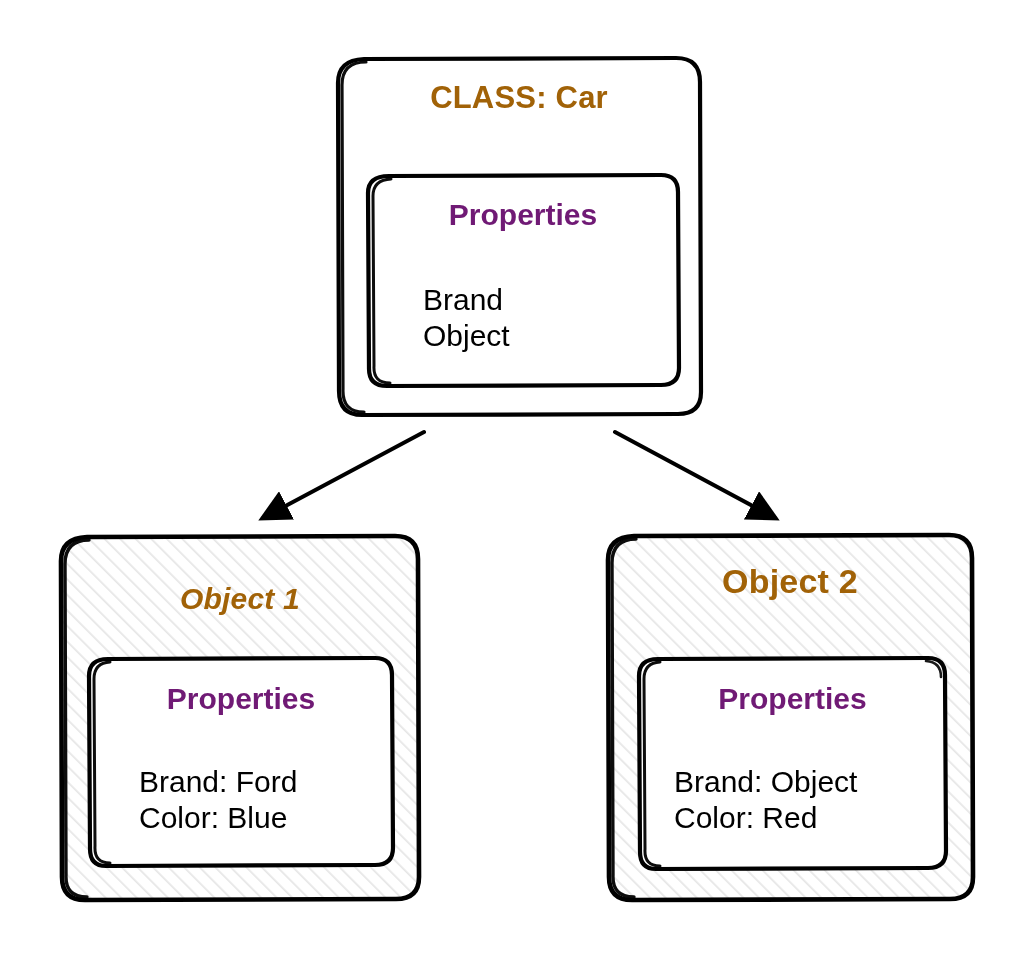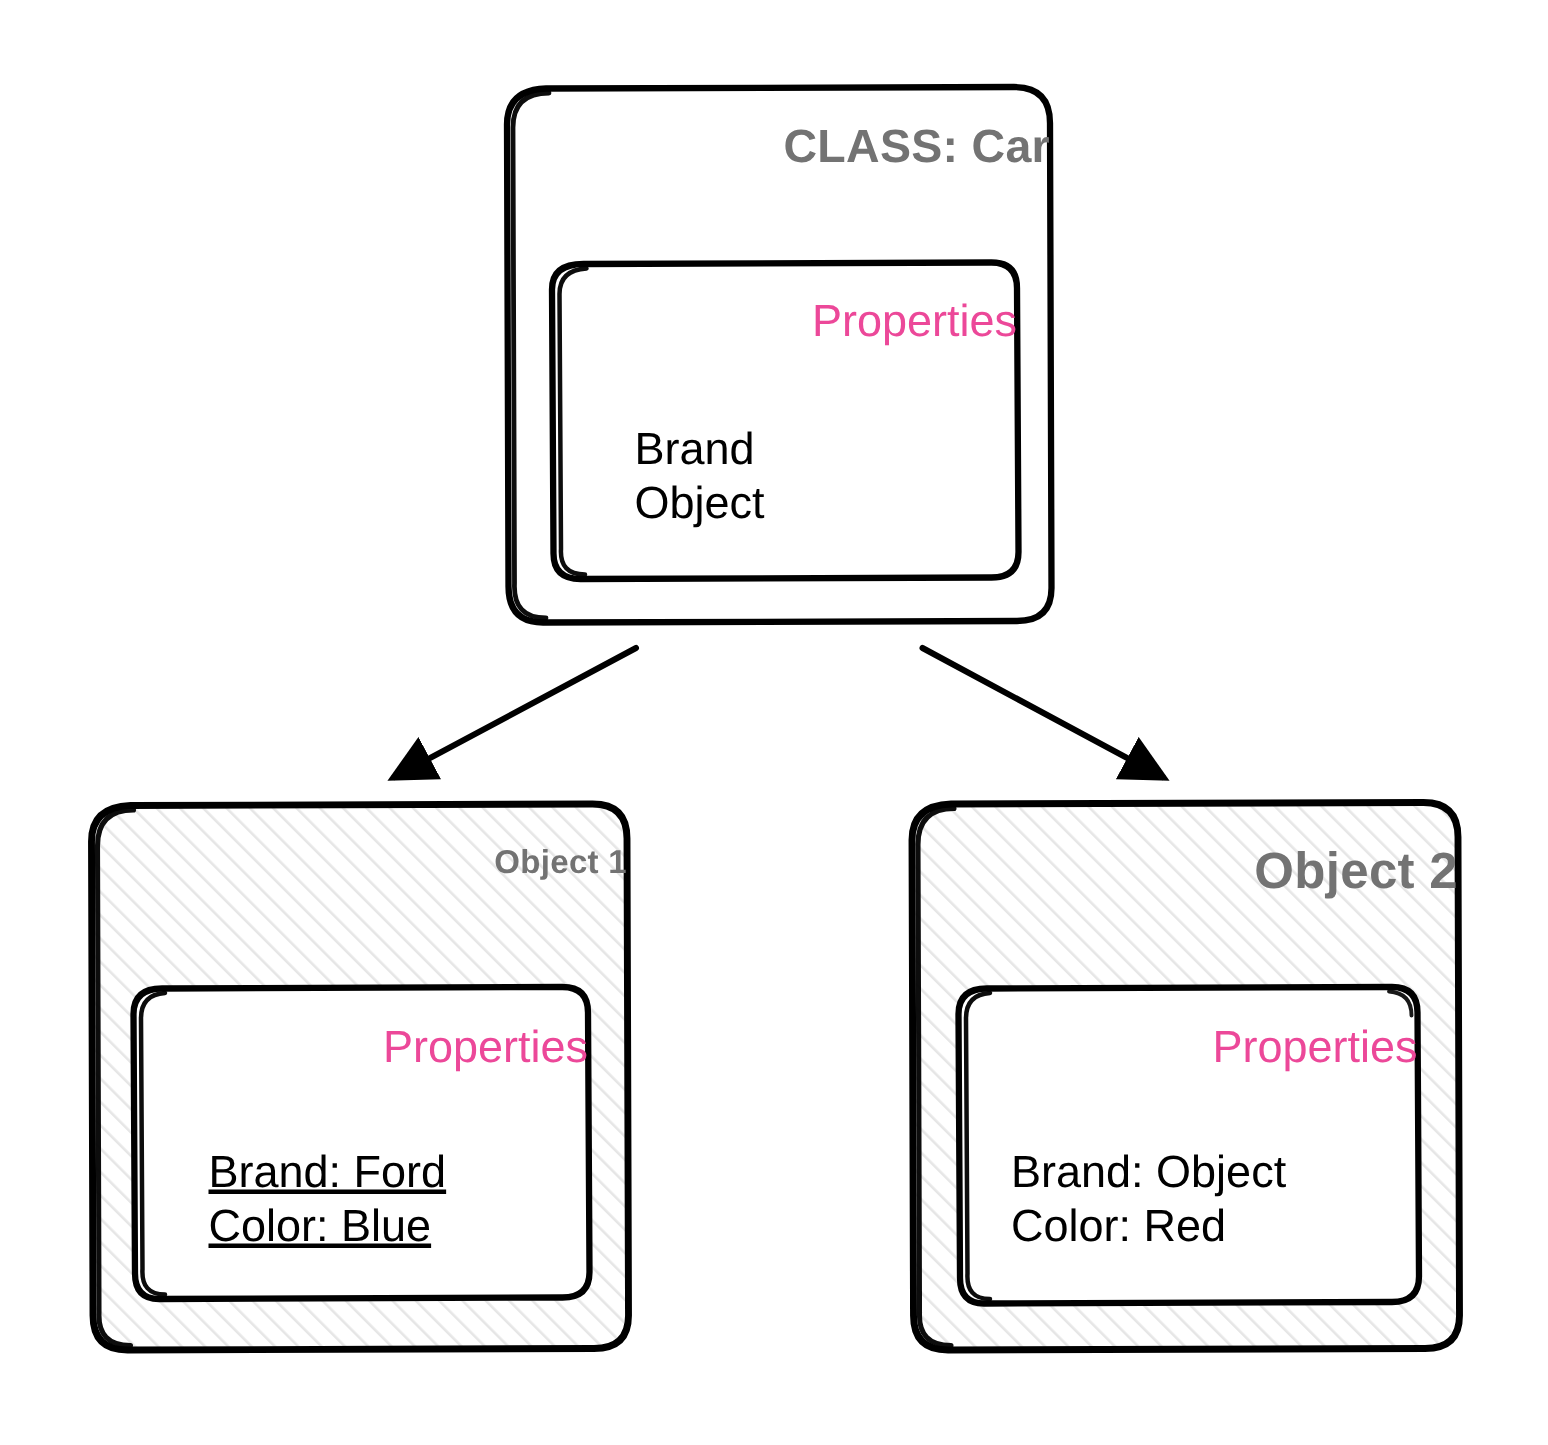--- a/index.html
+++ b/index.html
@@ -30,52 +30,52 @@
   .txt-layer {
     position: absolute;
     top: 0;
     left: 0;
     width: 1032px;
     height: 963px;
     pointer-events: none;
   }
   .node-title {
     position: absolute;
-    text-align: right;
+    text-align: center;
     font-weight: bold;
-    color: #737373;
+    color: #a16207;
     letter-spacing: 0.2px;
     pointer-events: auto;
   }
   .props-title {
     position: absolute;
-    text-align: right;
-    font-weight: normal;
-    color: #ec4899;
+    text-align: center;
+    font-weight: bold;
+    color: #701a75;
     pointer-events: auto;
   }
   .props-lines {
     position: absolute;
     text-align: left;
     font-weight: normal;
     color: #000000;
     line-height: 1.20;
     white-space: pre-line;
     pointer-events: auto;
   }
 
   
   #class-title      { left: 338px; top: 80px;  width: 362px; font-size: 31px; }
   #class-props-title{ left: 368px; top: 198px; width: 310px; font-size: 30px; }
   #class-props-body { left: 423px; top: 282px; width: 250px; font-size: 30px; }
 
   
-  #obj1-title       { left: 62px;  top: 562px; width: 356px; font-size: 22px; }
+  #obj1-title       { left: 62px;  top: 582px; width: 356px; font-size: 30px; font-style: italic; }
   #obj1-props-title { left: 90px;  top: 682px; width: 302px; font-size: 30px; }
-  #obj1-props-body  { left: 139px; top: 764px; width: 260px; font-size: 30px; text-decoration: underline; }
+  #obj1-props-body  { left: 139px; top: 764px; width: 260px; font-size: 30px; }
 
   
   #obj2-title       { left: 608px; top: 562px; width: 364px; font-size: 34px; }
   #obj2-props-title { left: 640px; top: 682px; width: 305px; font-size: 30px; }
   #obj2-props-body  { left: 674px; top: 764px; width: 280px; font-size: 30px; }
 </style>
 </head>
 <body>
 
 <div id="diagram-canvas">

